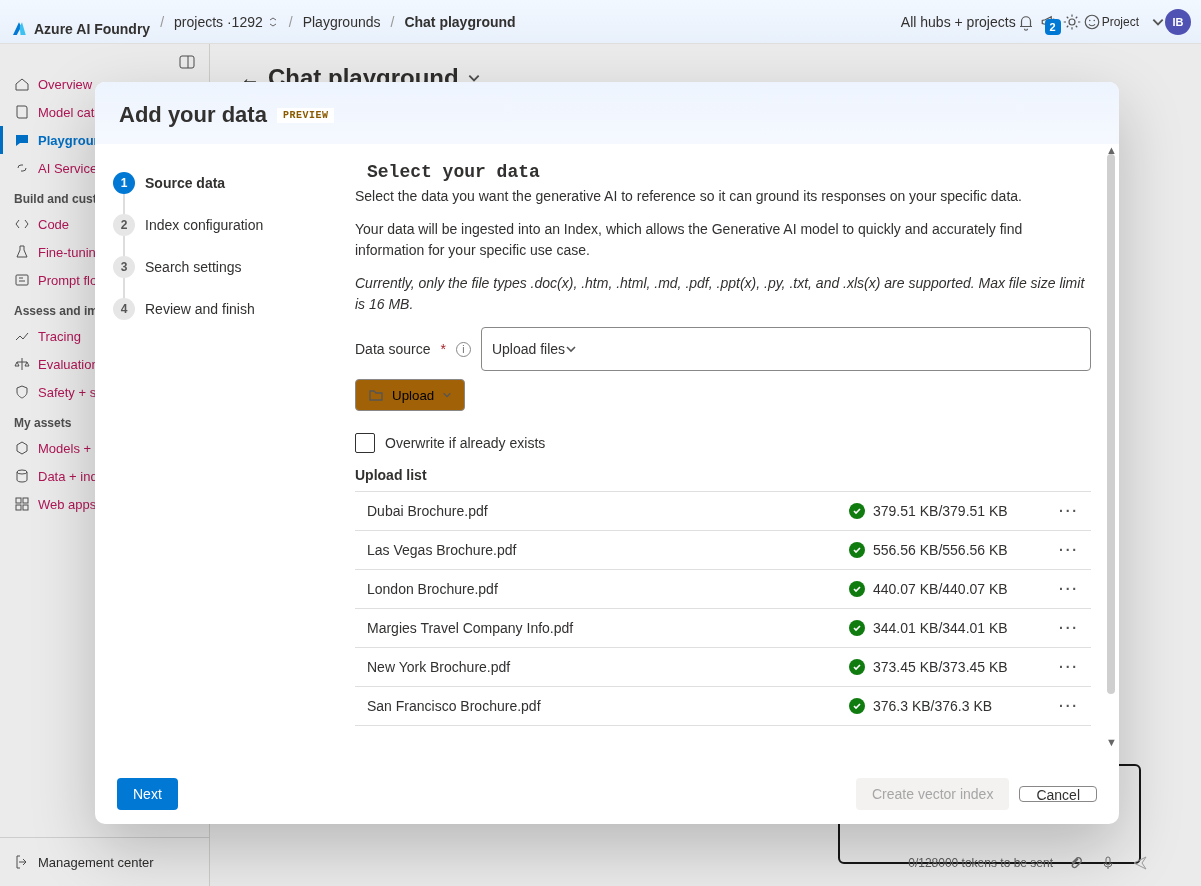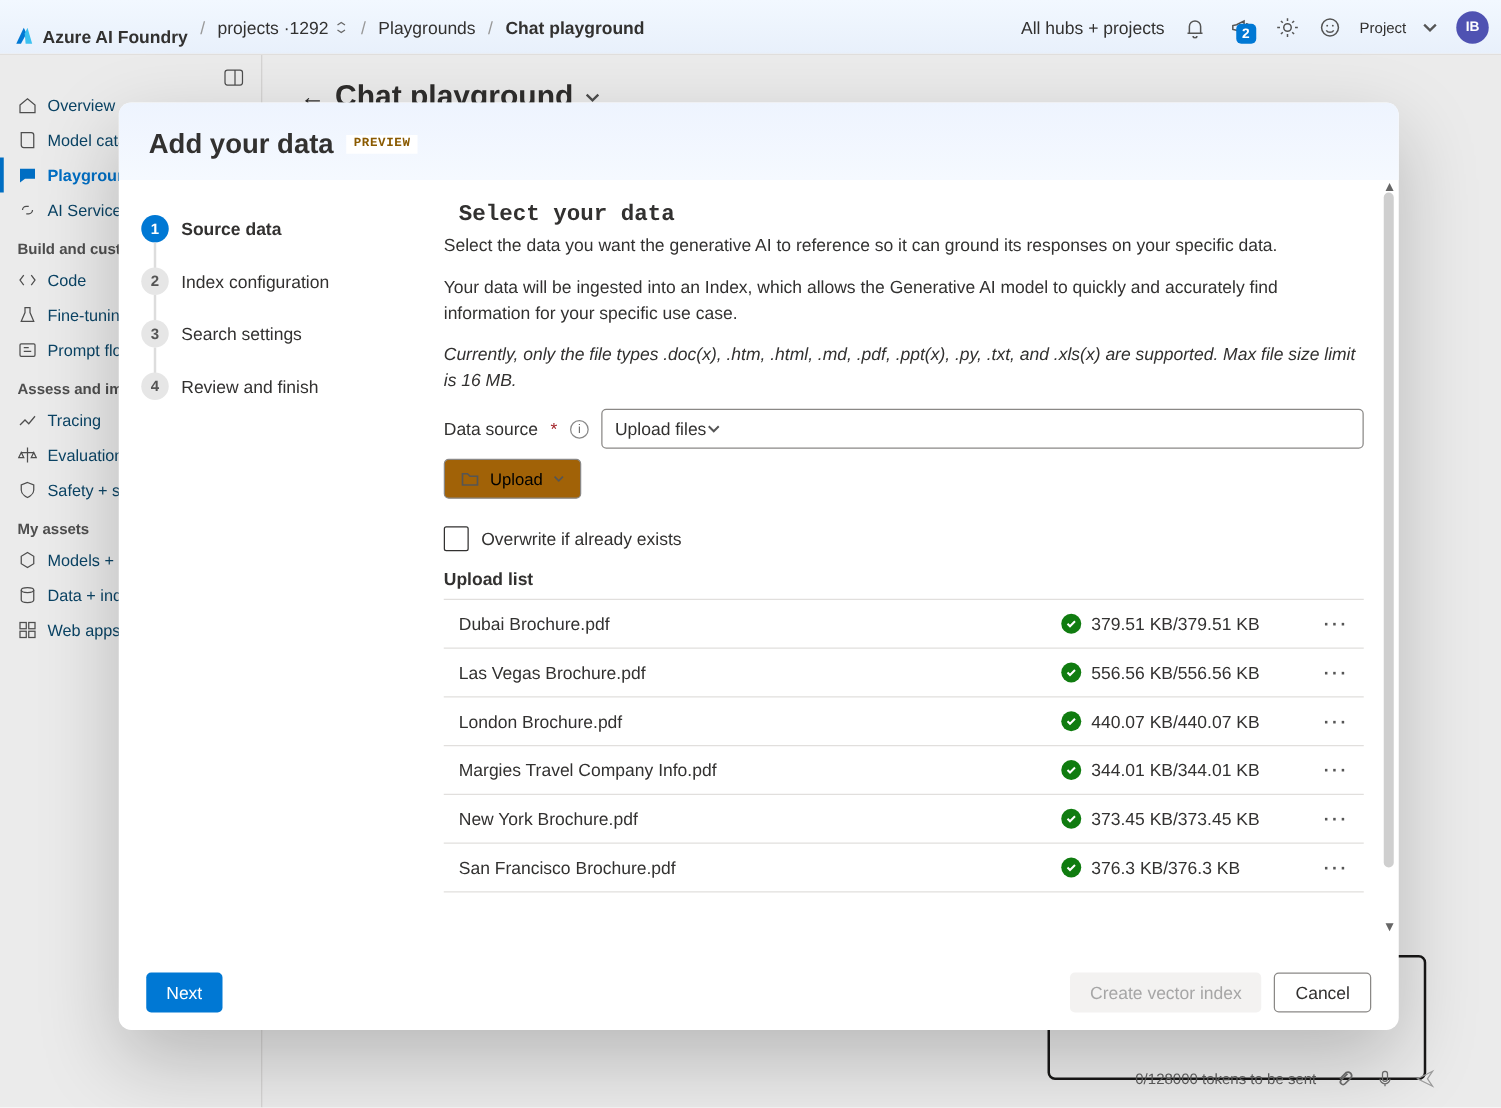--- a/index.html
+++ b/index.html
@@ -14,31 +14,31 @@
   }
   *{box-sizing:border-box;font-family:"Segoe UI",Arial,sans-serif;}
   body{margin:0;width:1201px;height:886px;background:#fff;overflow:hidden;color:var(--text);font-size:14px;}
   .topbar{height:44px;display:flex;align-items:center;padding:0 10px;background:linear-gradient(#f2f8ff,#e8f0fb);border-bottom:1px solid var(--border-soft);}
   .brand{display:flex;align-items:center;gap:6px;font-weight:600;color:#323130;margin-top:15px;}
   .brand svg{width:18px;height:18px;}
   .crumb-sep{margin:0 10px;color:#999;}
   .crumb{color:#323130;}
   .crumb.pick{display:flex;align-items:center;gap:4px;}
   .crumb.bold{font-weight:600;}
-  .top-right{margin-left:auto;display:flex;align-items:center;gap:14px;}
+  .top-right{margin-left:auto;display:flex;align-items:center;}
   .hub-label{color:#323130;}
   .icon-btn{width:20px;height:20px;color:#555;display:flex;align-items:center;justify-content:center;position:relative;}
   .badge2{position:absolute;left:9px;top:7px;min-width:16px;height:16px;border-radius:4px;background:var(--blue);color:#fff;font-size:11px;font-weight:600;display:flex;align-items:center;justify-content:center;padding:0 3px;}
   .proj-pick{display:flex;align-items:center;gap:12px;font-size:12px;}
   .avatar-circle{width:26px;height:26px;border-radius:50%;background:#4f52b2;color:#fff;font-size:11px;font-weight:600;display:flex;align-items:center;justify-content:center;}
 
   .app-body{display:flex;height:842px;background:#fff;}
   .sidebar{width:210px;border-right:1px solid var(--border-soft);padding:8px 0;font-size:13px;background:#fff;position:relative;}
   .sidebar .collapse-btn{position:absolute;top:8px;right:12px;}
-  .sb-item{display:flex;align-items:center;gap:8px;padding:6px 14px;color:#0c4a6e;}
+  .sb-item{display:flex;align-items:center;gap:8px;padding:6px 14px;color:#be185d;}
   .sb-item.active{color:var(--blue);font-weight:600;border-left:3px solid var(--blue);padding-left:11px;}
   .sb-group{padding:10px 14px 4px;color:#555;font-size:12px;font-weight:600;}
   .sb-bottom{position:absolute;bottom:10px;left:0;right:0;border-top:1px solid var(--border-soft);padding-top:10px;}
   .mgmt{display:flex;align-items:center;gap:8px;padding:6px 14px;}
 
   .main{flex:1;background:#fff;position:relative;padding:20px 30px;}
   .pg-title{font-size:24px;font-weight:600;display:flex;align-items:center;gap:8px;color:#323130;}
   .back-arrow{font-size:20px;}
   .chat-box{position:absolute;left:628px;right:60px;bottom:22px;height:100px;border:2px solid #1b1a19;border-radius:6px;}
   .chat-foot{position:absolute;right:52px;bottom:14px;display:flex;align-items:center;gap:14px;color:#666;font-size:12px;}
@@ -60,42 +60,42 @@
   .step-line{position:absolute;left:10px;top:32px;width:2px;height:22px;background:#ddd;}
   .step:last-child .step-line{display:none;}
 
   .pane{flex:1;padding:18px 28px 0 14px;overflow:auto;position:relative;min-height:0;}
   .pane h2{margin:0 12px 2px;font-size:18px;font-weight:600;font-family:Liberation Mono, monospace;}
   .pane p{margin:4px 0 12px;color:#323130;line-height:1.5;font-size:14px;}
   .pane .note{font-style:italic;}
   .field-row{display:flex;align-items:center;gap:10px;margin:8px 0;}
   .req{color:#a4262c;}
   .info-dot{width:15px;height:15px;border:1px solid #888;border-radius:50%;font-size:10px;display:flex;align-items:center;justify-content:center;color:#666;}
-  .select{flex:1;height:32px;border:1px solid #8a8886;border-radius:4px;display:flex;align-items:center;justify-content:flex-start;padding:0 10px;background:#fff;}
+  .select{flex:1;height:44px;border:1px solid #8a8886;border-radius:4px;display:flex;align-items:center;justify-content:flex-start;padding:0 10px;background:#fff;}
   .btn-outline{height:32px;border:1px solid #8a8886;border-radius:4px;background:#a16207;display:inline-flex;align-items:center;gap:8px;padding:0 12px;}
   .chk{display:flex;align-items:center;gap:10px;margin:22px 0 14px;}
   .chk .box{width:20px;height:20px;border:1px solid #323130;border-radius:2px;}
   .list-title{font-weight:600;margin:12px 0 8px;}
   .file-row{display:flex;align-items:center;justify-content:space-between;padding:11px 2px;border-bottom:1px solid var(--border-soft);}
   .file-row:first-of-type{border-top:1px solid var(--border-soft);}
   .file-name{flex:1;padding-left:10px;}
   .file-status{display:flex;align-items:center;gap:8px;min-width:200px;}
   .ok-circle{width:16px;height:16px;border-radius:50%;background:var(--green);color:#fff;display:flex;align-items:center;justify-content:center;}
   .ok-circle svg{width:10px;height:10px;}
   .dots{width:40px;text-align:center;color:#555;font-weight:700;letter-spacing:2px;}
   .pane-scroll-track{position:absolute;right:2px;top:10px;width:10px;height:560px;}
   .pane-scroll-thumb{width:8px;height:540px;background:#cfcfcf;border-radius:4px;}
   .pane-arrow{position:absolute;right:2px;font-size:11px;color:#666;}
   .pane-arrow.up{top:0;}
   .pane-arrow.down{top:592px;}
 
   .modal-foot{display:flex;align-items:center;padding:14px 22px;gap:10px;}
   .btn-primary{background:var(--blue);color:#fff;border:none;border-radius:4px;height:32px;padding:0 16px;font-size:14px;}
   .btn-disabled{background:#f3f2f1;color:#a6a6a6;border:none;border-radius:4px;height:32px;padding:0 16px;font-size:14px;}
-  .btn-secondary{background:#fff;color:#323130;border:1px solid #8a8886;border-radius:4px;height:32px;padding:0 16px;font-size:14px;}
+  .btn-secondary{background:#fff;color:#323130;border:1px solid #8a8886;border-radius:4px;height:16px;padding:0 16px;font-size:14px;}
   .spacer{flex:1;}
   svg{display:block;}
 </style>
 </head>
 <body>
 
 <div class="topbar">
   <div class="brand">
     <svg viewBox="0 0 24 24">
         <path fill="#0078d4" d="M4 20 12 3l3 6-6 11z"></path>
@@ -244,20 +244,28 @@
     <div class="sb-item">
       <svg width="16" height="16" viewBox="0 0 16 16">
           <rect x="2" y="2" width="5" height="5" fill="none" stroke="#555"></rect>
           <rect x="9" y="2" width="5" height="5" fill="none" stroke="#555"></rect>
           <rect x="2" y="9" width="5" height="5" fill="none" stroke="#555"></rect>
           <rect x="9" y="9" width="5" height="5" fill="none" stroke="#555"></rect>
         </svg>
       <span>Web apps</span>
     </div>
 
+    <div class="sb-bottom">
+      <div class="mgmt">
+        <svg width="16" height="16" viewBox="0 0 16 16">
+            <path d="M6 2H3v12h3M9 5l3 3-3 3M12 8H5" fill="none" stroke="#555"></path>
+          </svg>
+        <span>Management center</span>
+      </div>
+    </div>
   </div>
 
   <div class="main">
     <div class="pg-title">
       <span class="back-arrow">←</span>
       <span>Chat playground</span>
       <svg width="14" height="14" viewBox="0 0 12 12">
           <path d="M2 4l4 4 4-4" stroke="#555" fill="none" stroke-width="1.6"></path>
         </svg>
     </div>

